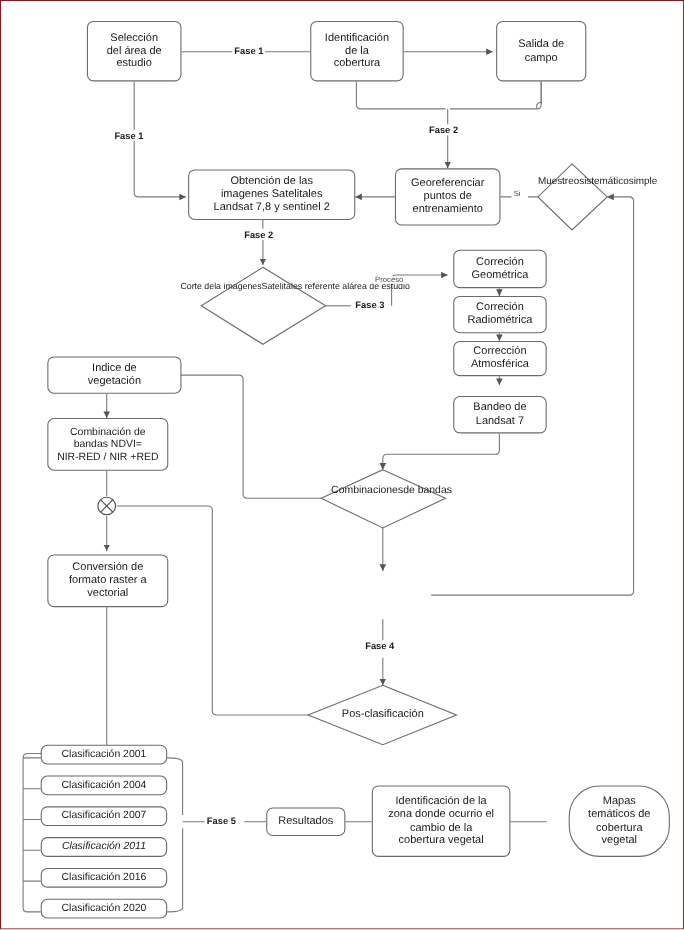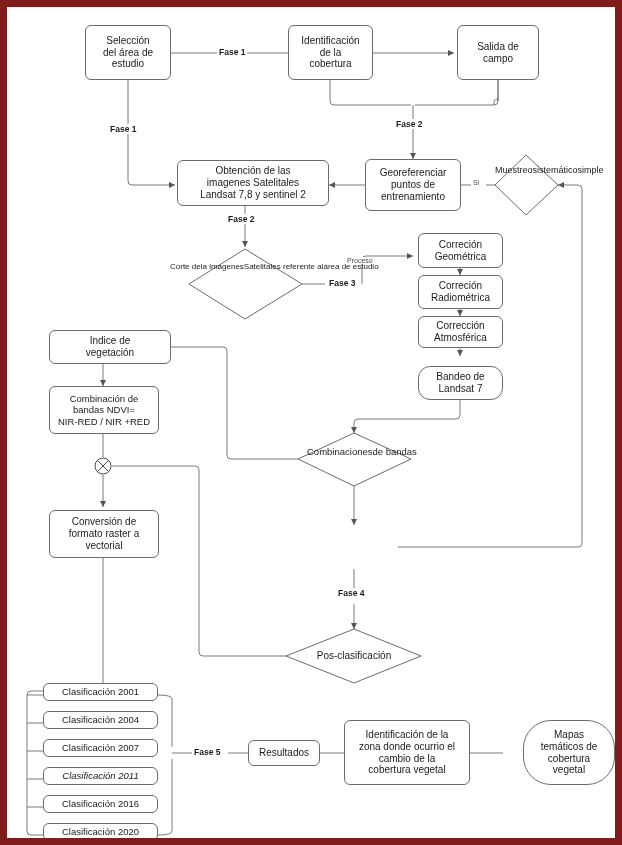--- a/index.html
+++ b/index.html
@@ -1,17 +1,17 @@
 <!DOCTYPE html>
 <html><head>
 <meta charset="utf-8">
 <style>
   html,body{margin:0;padding:0;background:#ffffff;}
   body{width:622px;height:845px;font-family:"Liberation Sans",sans-serif;}
-  .canvas{position:relative;width:622px;height:845px;border:7px solid #7f1d1d;box-sizing:border-box;background:#fff;overflow:hidden;}
+  .canvas{position:relative;width:622px;height:845px;border:1px solid #7f1d1d;box-sizing:border-box;background:#fff;overflow:hidden;}
   svg.wires{position:absolute;left:0;top:0;width:622px;height:845px;pointer-events:none;}
   .node{position:absolute;box-sizing:border-box;display:flex;align-items:center;justify-content:center;text-align:center;color:#1a1a1a;background:#ffffff;}
   .rect{border:1px solid #6b6b6b;border-radius:6px;}
   .stadium{border:1px solid #6b6b6b;border-radius:28px;}
   .node span{display:block;line-height:1.18;padding:0 3px;}
   .edge-label{position:absolute;background:#ffffff;color:#1a1a1a;font-weight:bold;font-size:8.5px;padding:0 2px;white-space:nowrap;text-align:center;}
   .edge-label.thin{font-weight:normal;color:#4a4a4a;font-size:7px;}
   .diamond-label{position:absolute;text-align:center;color:#1a1a1a;line-height:1.15;white-space:nowrap;}
 </style>
 </head>
@@ -164,21 +164,21 @@
       </div>
   </div>
 
   <div class="node rect" style="left:411px;top:309px;width:85px;height:32px;font-size:10px;">
     <div>
         <span>Corrección</span>
         <span>Atmosférica</span>
       </div>
   </div>
 
-  <div class="node rect" style="left:411px;top:359px;width:85px;height:34px;font-size:10px;border-radius:12px;">
+  <div class="node rect" style="left:411px;top:359px;width:85px;height:34px;font-size:10px;">
     <div>
         <span>Bandeo de</span>
         <span>Landsat 7</span>
       </div>
   </div>
 
   <div class="node rect" style="left:42px;top:323px;width:122px;height:34px;font-size:10px;">
     <div>
         <span>Indice de</span>
         <span>vegetación</span>

